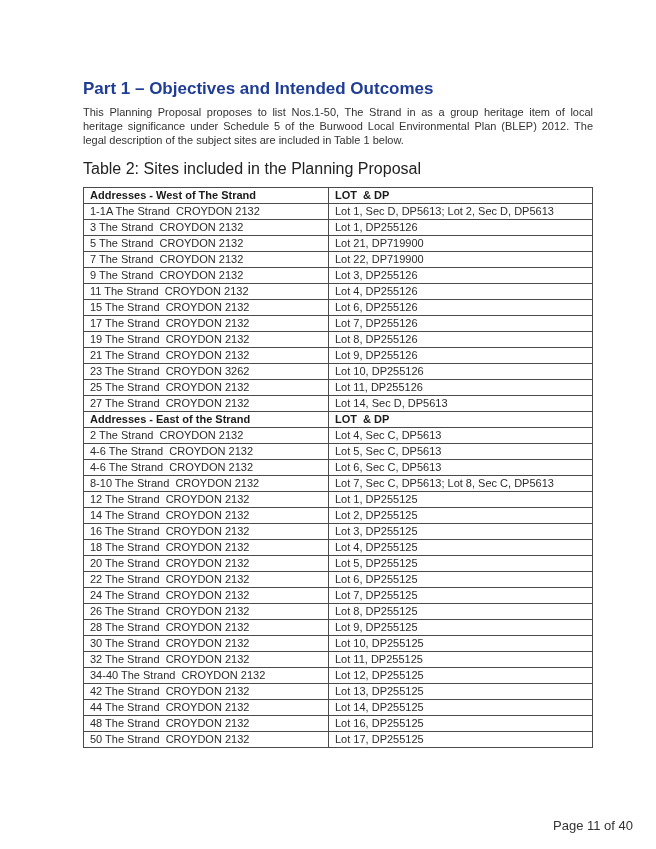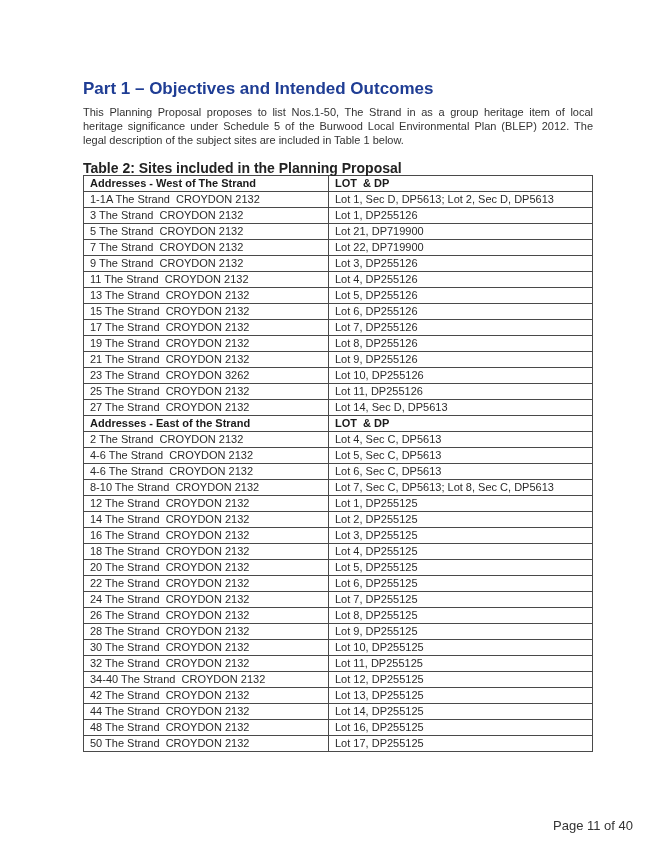--- a/index.html
+++ b/index.html
@@ -32,27 +32,27 @@
   }
   .intro {
     margin: 7px 0 0 0;
     font-size: 11px;
     line-height: 13.9px;
     text-align: justify;
     color: #333333;
   }
   .caption {
     margin: 14px 0 0 0;
-    font-size: 14px;
+    font-size: 16px;
     line-height: 13px;
-    font-weight: bold;
+    font-weight: normal;
     color: #222222;
   }
   table.sites-table {
-    margin-top: 0;
+    margin-top: 12px;
     border-collapse: collapse;
     table-layout: fixed;
     width: 509px;
   }
   table.sites-table col.c-address { width: 245px; }
   table.sites-table col.c-lotdp   { width: 264px; }
   table.sites-table th,
   table.sites-table td {
     border: 1px solid #4a4a4a;
     font-size: 11px;
@@ -119,24 +119,20 @@
           </tr>
           <tr data-name="site-row">
             <td data-name="address-cell">9 The Strand  CROYDON 2132</td>
             <td data-name="lotdp-cell">Lot 3, DP255126</td>
           </tr>
           <tr data-name="site-row">
             <td data-name="address-cell">11 The Strand  CROYDON 2132</td>
             <td data-name="lotdp-cell">Lot 4, DP255126</td>
           </tr>
           <tr data-name="site-row">
-            <td data-name="address-cell">13 The Strand  CROYDON 2132</td>
-            <td data-name="lotdp-cell">Lot 5, DP255126</td>
-          </tr>
-          <tr data-name="site-row">
             <td data-name="address-cell">15 The Strand  CROYDON 2132</td>
             <td data-name="lotdp-cell">Lot 6, DP255126</td>
           </tr>
           <tr data-name="site-row">
             <td data-name="address-cell">17 The Strand  CROYDON 2132</td>
             <td data-name="lotdp-cell">Lot 7, DP255126</td>
           </tr>
           <tr data-name="site-row">
             <td data-name="address-cell">19 The Strand  CROYDON 2132</td>
             <td data-name="lotdp-cell">Lot 8, DP255126</td>

